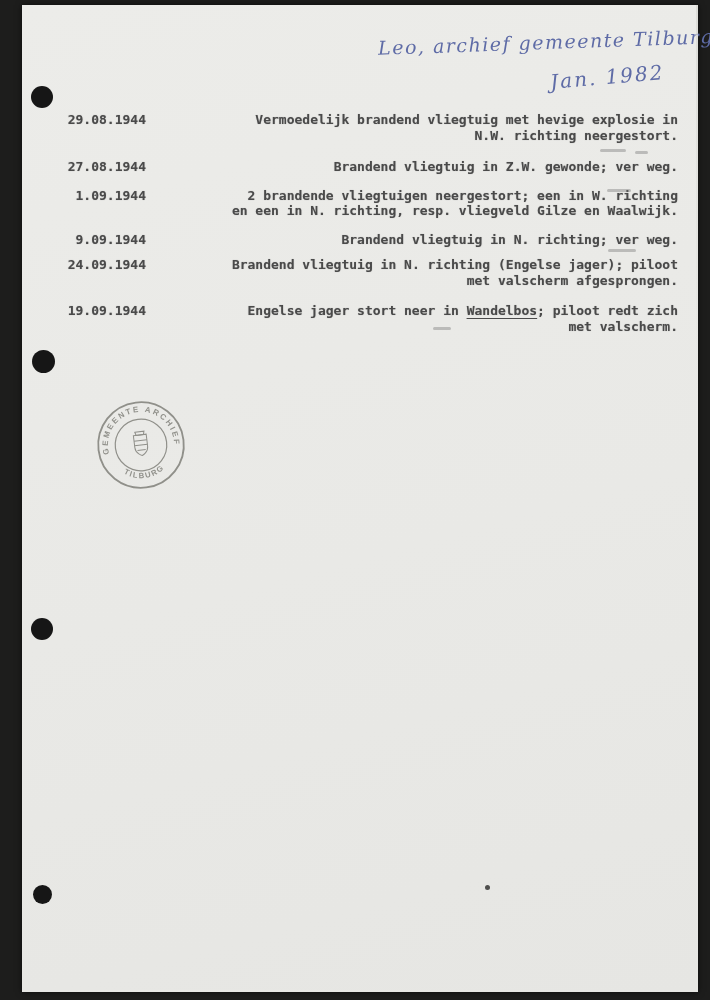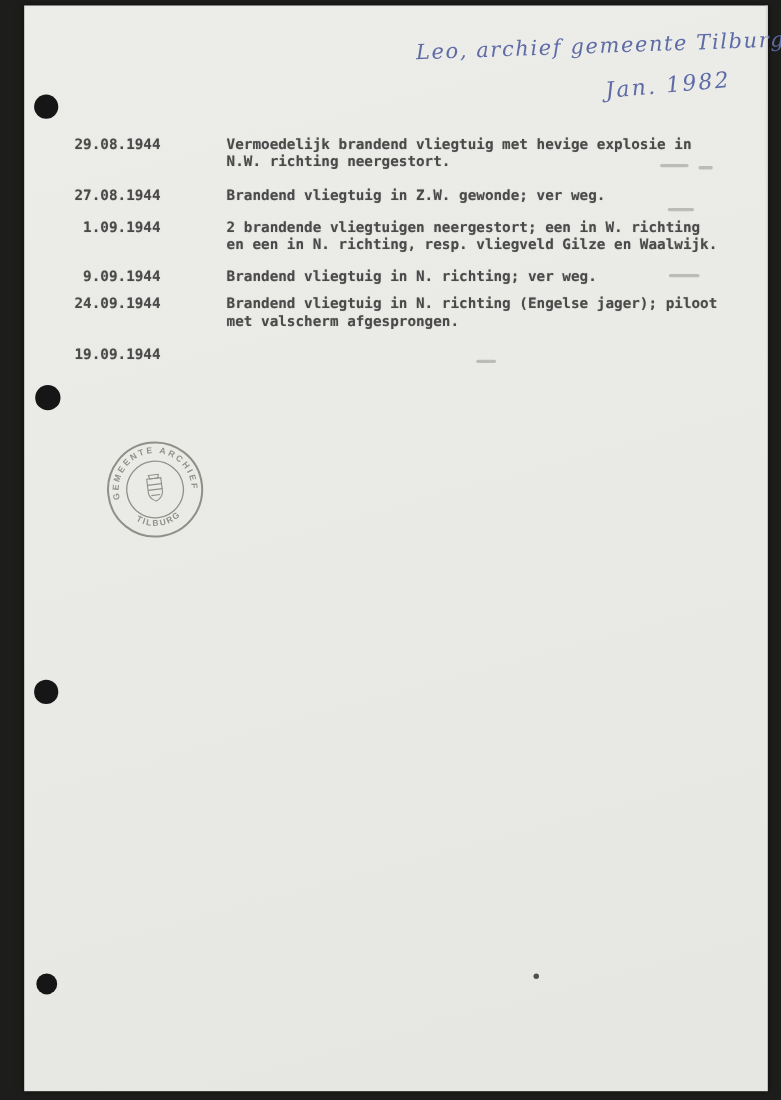--- a/index.html
+++ b/index.html
@@ -32,35 +32,35 @@
     position:absolute;
     font-family:"DejaVu Serif", serif;
     font-style:italic;
     color:#5e6ba6;
     white-space:nowrap;
   }
   .hw1{left:356px;top:26px;font-size:19px;letter-spacing:1.5px;transform:rotate(-2deg);}
   .hw2{left:528px;top:60px;font-size:20px;letter-spacing:2px;transform:rotate(-5deg);}
   
   .entries{
-    position:absolute;left:44px;top:119px;width:612px;
+    position:absolute;left:44px;top:107px;width:612px;
     color:#4a4a4a;
     font-size:13px;font-weight:700;line-height:15.5px;
     text-shadow:0 0 1px rgba(90,90,90,.45);
   }
   .row{display:flex;align-items:flex-start;}
   .row:nth-child(2){margin-top:16px;}
   .row:nth-child(3){margin-top:13px;}
   .row:nth-child(4){margin-top:13px;}
   .row:nth-child(5){margin-top:10px;}
   .row:nth-child(6){margin-top:15px;}
   .row:nth-child(7){margin-top:10px;}
   .row:nth-child(8){margin-top:13px;}
   .date{width:80px;flex:none;text-align:right;}
-  .desc{margin-left:60px;width:505px;white-space:pre-line;}
+  .desc{margin-left:43px;width:505px;white-space:pre-line;text-align:right;}
   .desc u{text-decoration:underline;text-underline-offset:2.5px;}
   
   .stamp{
     position:absolute;left:73px;top:394px;width:92px;height:92px;
     transform:rotate(-7deg);
     opacity:.72;
   }
   .stamp text{
     font-family:"Liberation Sans", sans-serif;
     font-weight:700;
@@ -108,20 +108,22 @@
           <div class="date">9.09.1944</div>
           <div class="desc">Brandend vliegtuig in N. richting; ver weg.</div>
         </div>
         <div class="row">
           <div class="date">24.09.1944</div>
           <div class="desc">Brandend vliegtuig in N. richting (Engelse jager); piloot
 met valscherm afgesprongen.</div>
         </div>
         <div class="row">
           <div class="date">19.09.1944</div>
+          <div class="desc">Engelse jager stort neer in <u>Wandelbos</u>; piloot redt zich
+met valscherm.</div>
         </div>
       </div>
 
     <svg class="stamp" viewBox="0 0 100 100">
       <defs>
         <path id="arcTop" d="M 18.8,68 A 36,36 0 1 1 81.2,68" fill="none"></path>
         <path id="arcBot" d="M 22.4,73.1 A 36,36 0 0 0 77.6,73.1" fill="none"></path>
       </defs>
       <circle cx="50" cy="50" r="46.5" fill="none" stroke="#6e6e67" stroke-width="2"></circle>
       <circle cx="50" cy="50" r="28" fill="none" stroke="#6e6e67" stroke-width="1.3"></circle>

